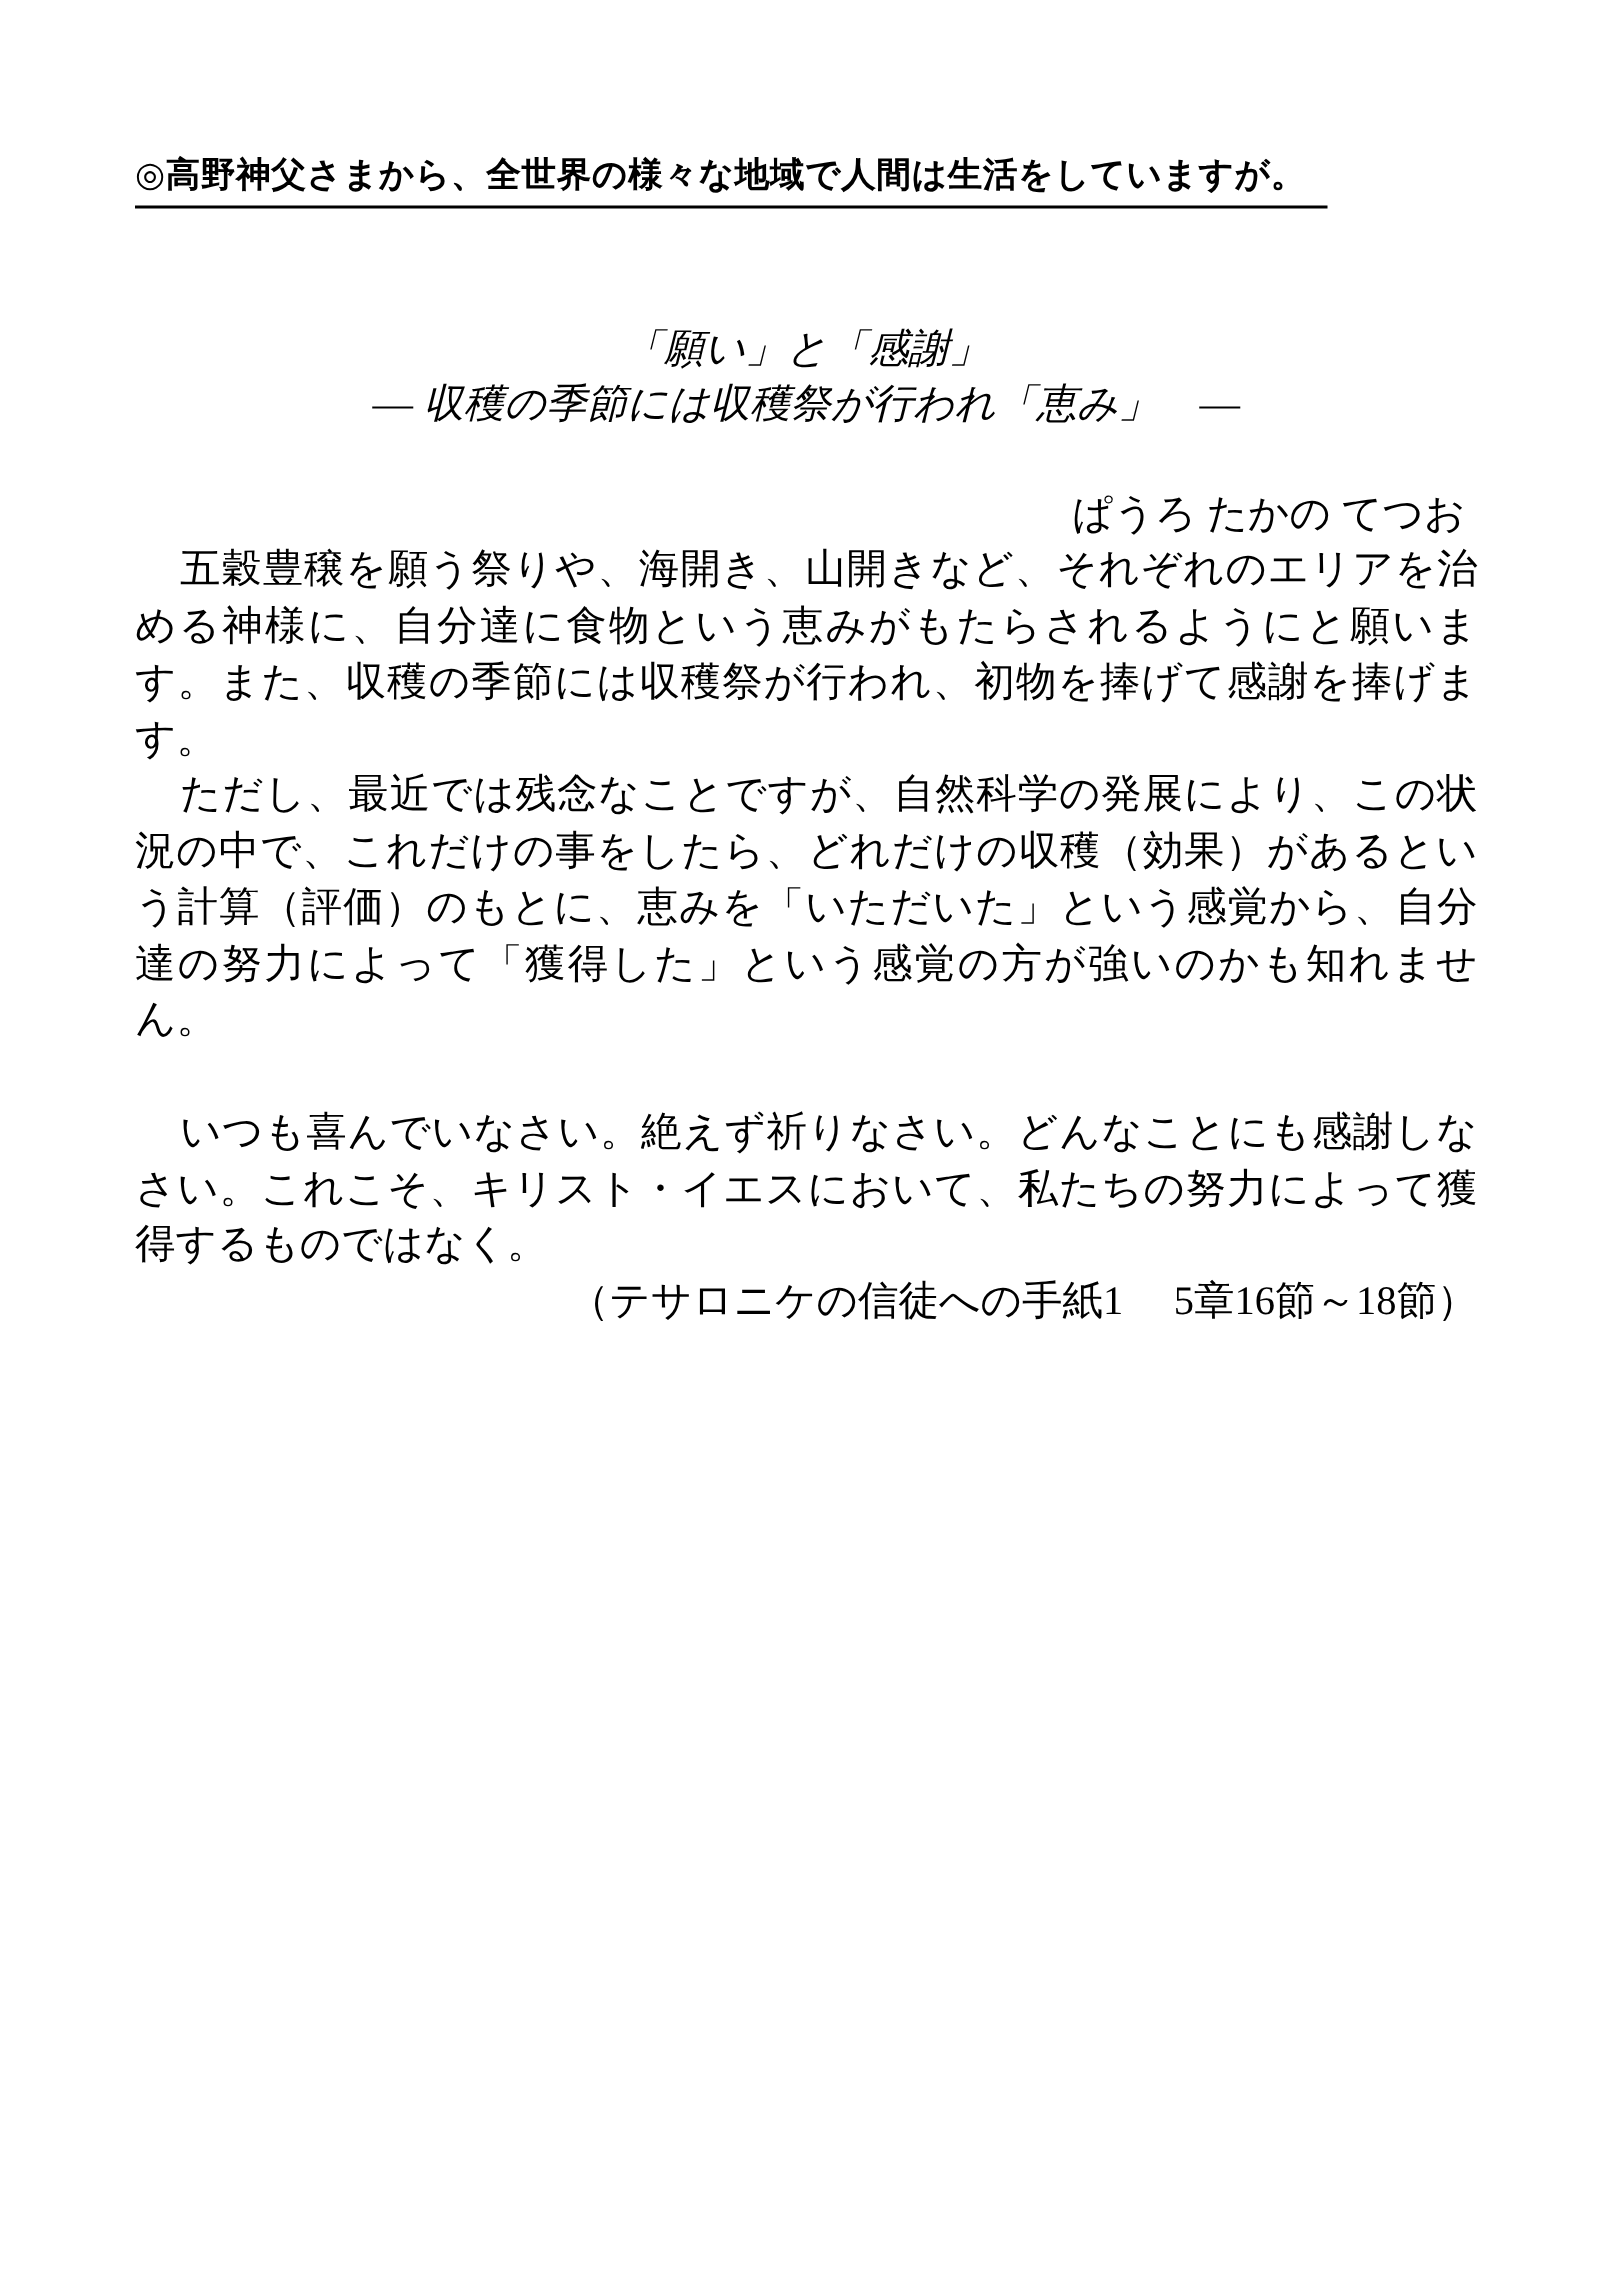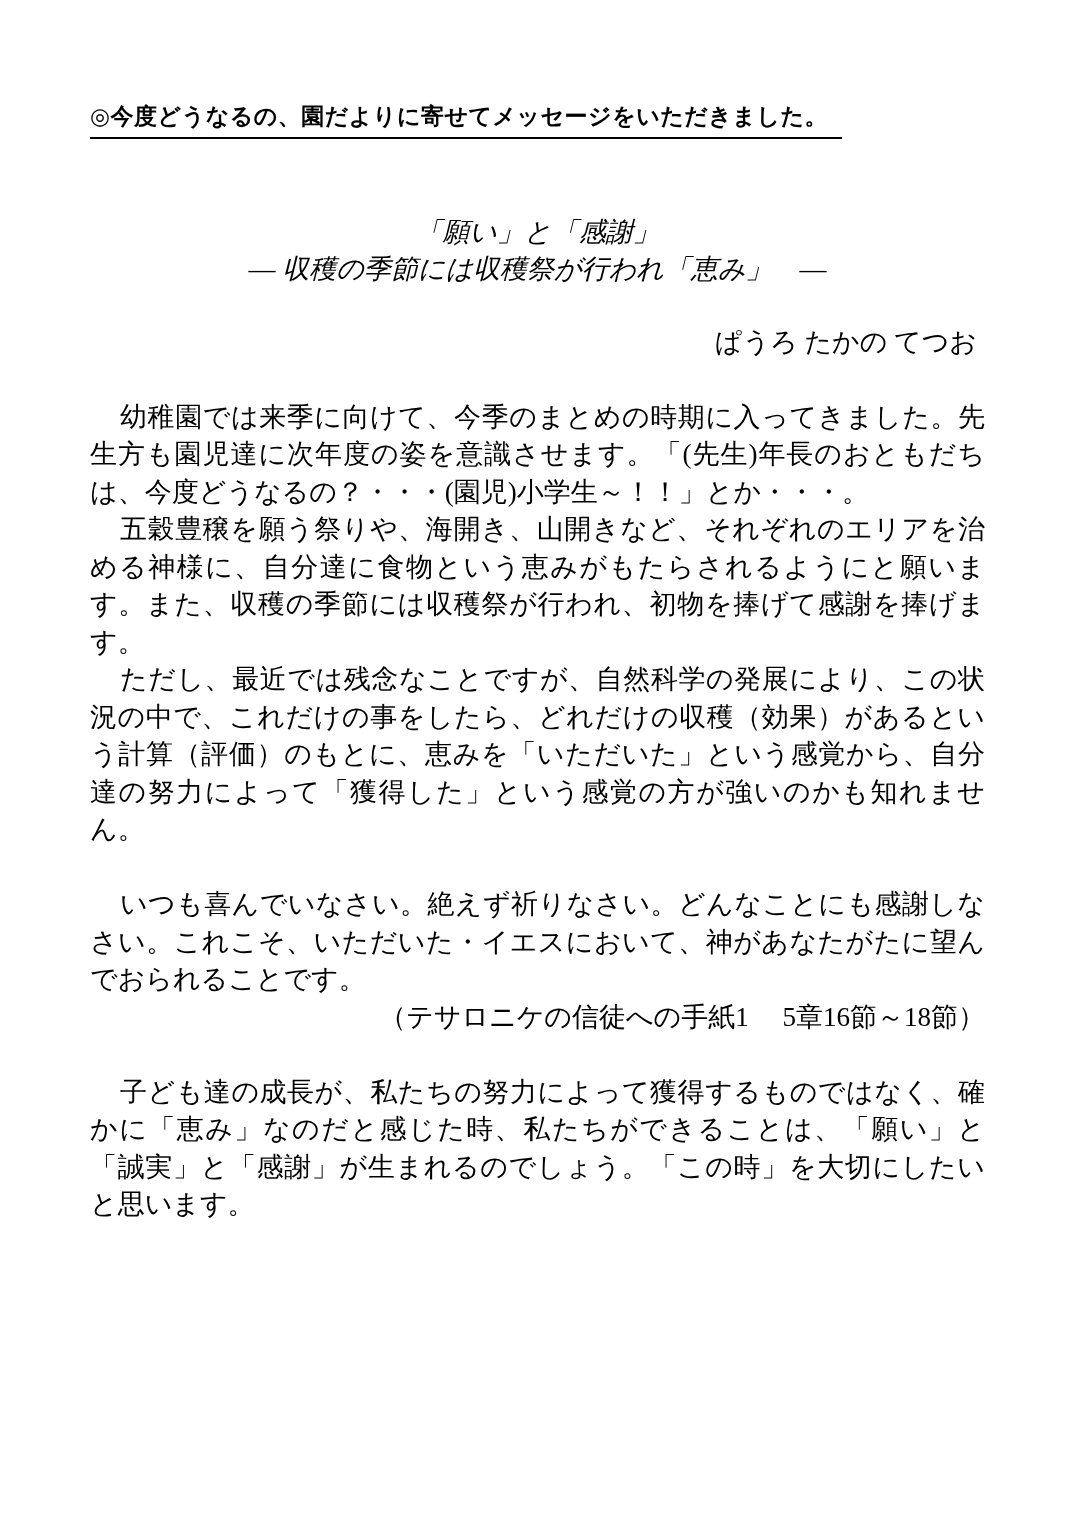--- a/index.html
+++ b/index.html
@@ -46,35 +46,33 @@
   }
   .gap-above { margin-top: 37.5px; }
   .citation-line { text-indent: 2px; }
 </style>
 </head>
 <body>
 
 <div class="page">
 
   <div class="doc-header">
-    <span class="underlined">◎今度どうなるの、園だよりに寄せてメッセージをいただきました。</span>
+    <span class="underlined">◎高野神父さまから、全世界の様々な地域で人間は生活をしていますが。</span>
   </div>
 
   <div class="line title-line">「願い」と「感謝」</div>
 
   <div class="line title-line">― 収穫の季節には収穫祭が行われ「恵み」　―</div>
 
   <div class="line author-line">ぱうろ たかの てつお</div>
 
-  <p class="line body-par gap-above">幼稚園では来季に向けて、今季のまとめの時期に入ってきました。先生方も園児達に次年度の姿を意識させます。「(先生)年長のおともだちは、今度どうなるの？・・・(園児)小学生～！！」とか・・・。</p>
 
 
   <p class="line body-par">五穀豊穣を願う祭りや、海開き、山開きなど、それぞれのエリアを治める神様に、自分達に食物という恵みがもたらされるようにと願います。また、収穫の季節には収穫祭が行われ、初物を捧げて感謝を捧げます。</p>
 
   <p class="line body-par">ただし、最近では残念なことですが、自然科学の発展により、この状況の中で、これだけの事をしたら、どれだけの収穫（効果）があるという計算（評価）のもとに、恵みを「いただいた」という感覚から、自分達の努力によって「獲得した」という感覚の方が強いのかも知れません。</p>
 
-  <p class="line body-par gap-above">いつも喜んでいなさい。絶えず祈りなさい。どんなことにも感謝しなさい。これこそ、いただいた・イエスにおいて、神があなたがたに望んでおられることです。</p>
+  <p class="line body-par gap-above">いつも喜んでいなさい。絶えず祈りなさい。どんなことにも感謝しなさい。これこそ、キリスト・イエスにおいて、私たちの努力によって獲得するものではなく。</p>
 
   <p class="line citation-line">（テサロニケの信徒への手紙1　 5章16節～18節）</p>
 
-  <p class="line body-par gap-above">子ども達の成長が、私たちの努力によって獲得するものではなく、確かに「恵み」なのだと感じた時、私たちができることは、「願い」と「誠実」と「感謝」が生まれるのでしょう。「この時」を大切にしたいと思います。</p>
 
 </div>
 
 </body></html>

